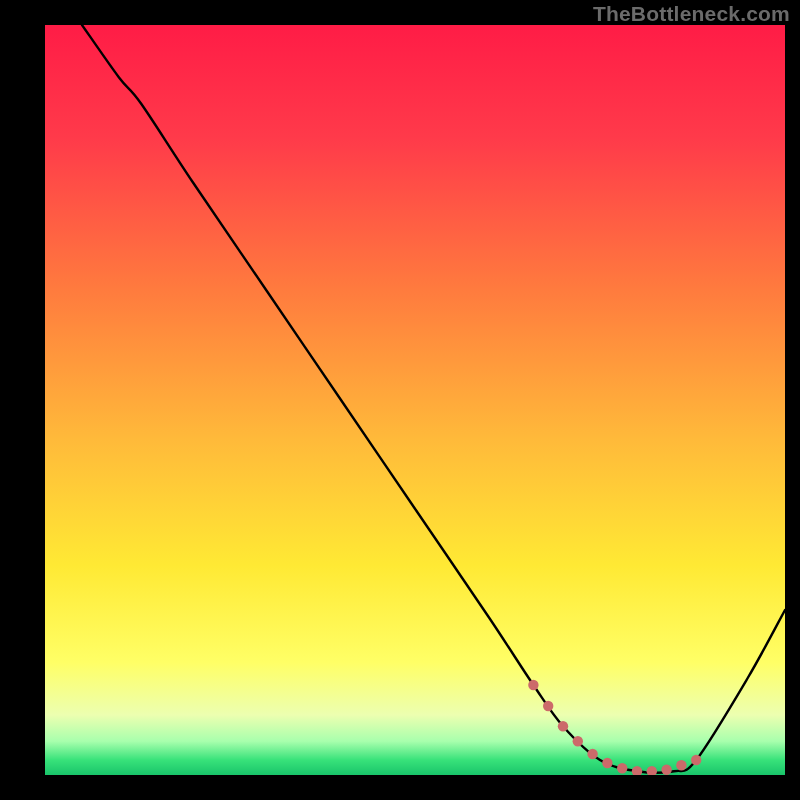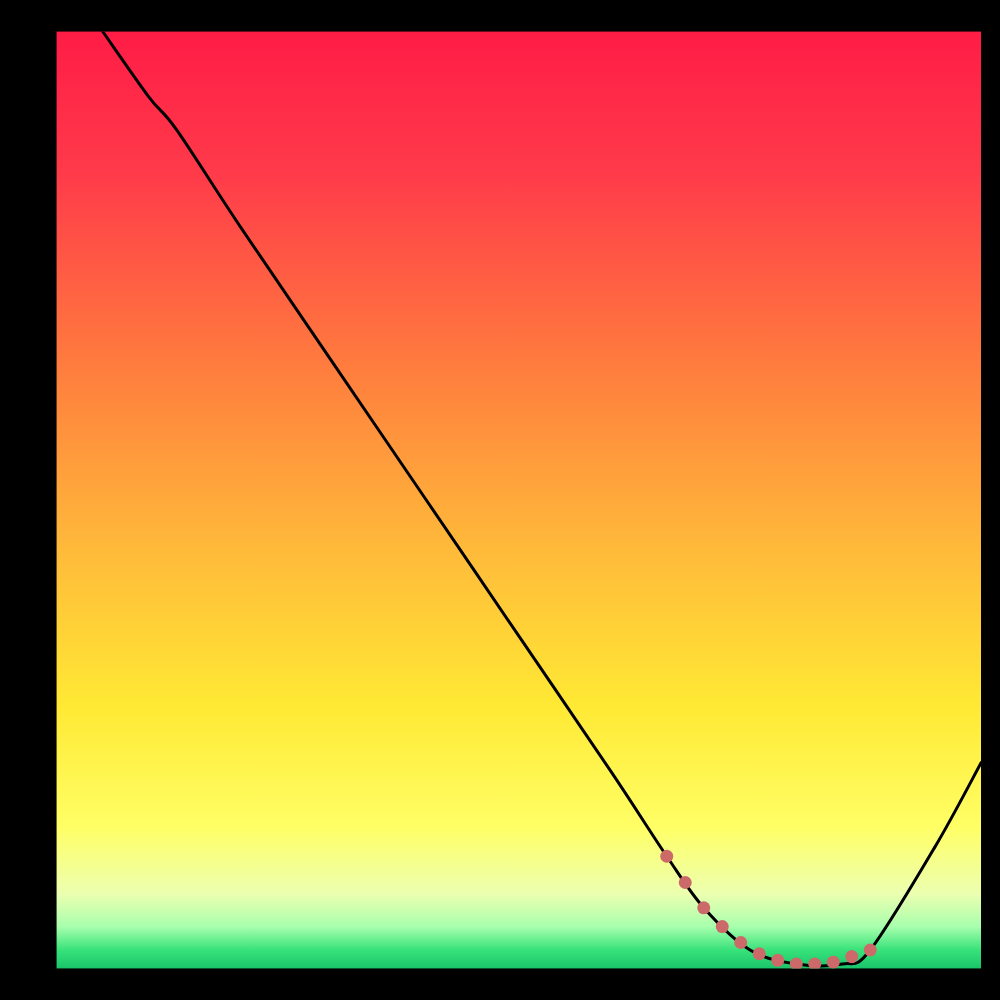--- a/index.html
+++ b/index.html
@@ -40,20 +40,21 @@
     width: 740px;
     height: 750px;
   }
   
 </style>
 </head>
 <body>
 
 <div class="frame">
 
+  <div class="watermark">TheBottleneck.com</div>
 
   <div class="plot-wrap">
     <svg class="plot" viewBox="0 0 740 750" preserveAspectRatio="none">
       <defs>
         <linearGradient id="bg-grad" x1="0" y1="0" x2="0" y2="1">
             <stop offset="0%" stop-color="#ff1c46"></stop>
             <stop offset="15%" stop-color="#ff3a4a"></stop>
             <stop offset="35%" stop-color="#ff7a3e"></stop>
             <stop offset="55.00000000000001%" stop-color="#ffb93a"></stop>
             <stop offset="72%" stop-color="#ffe934"></stop>

